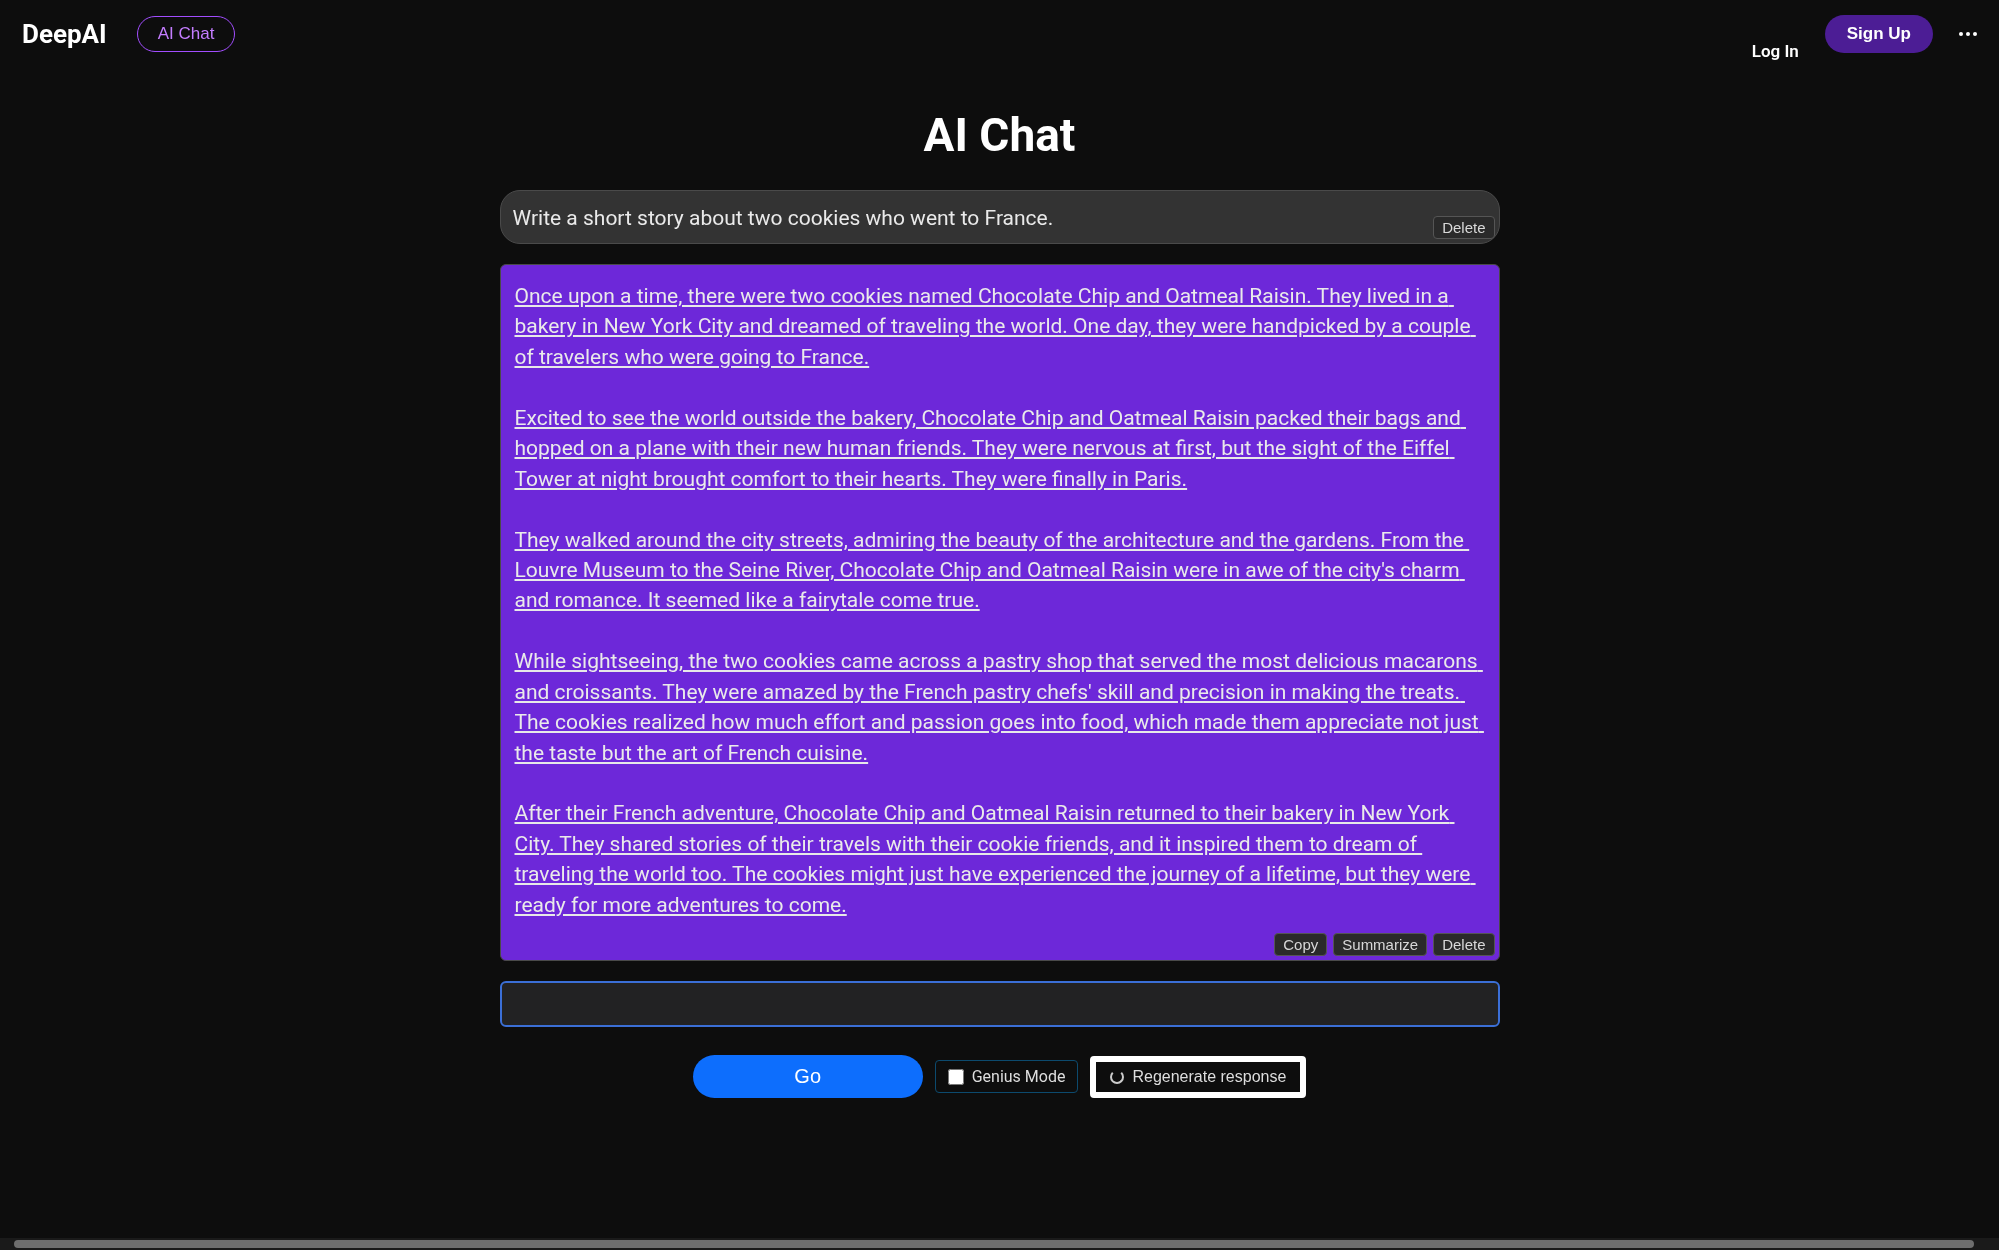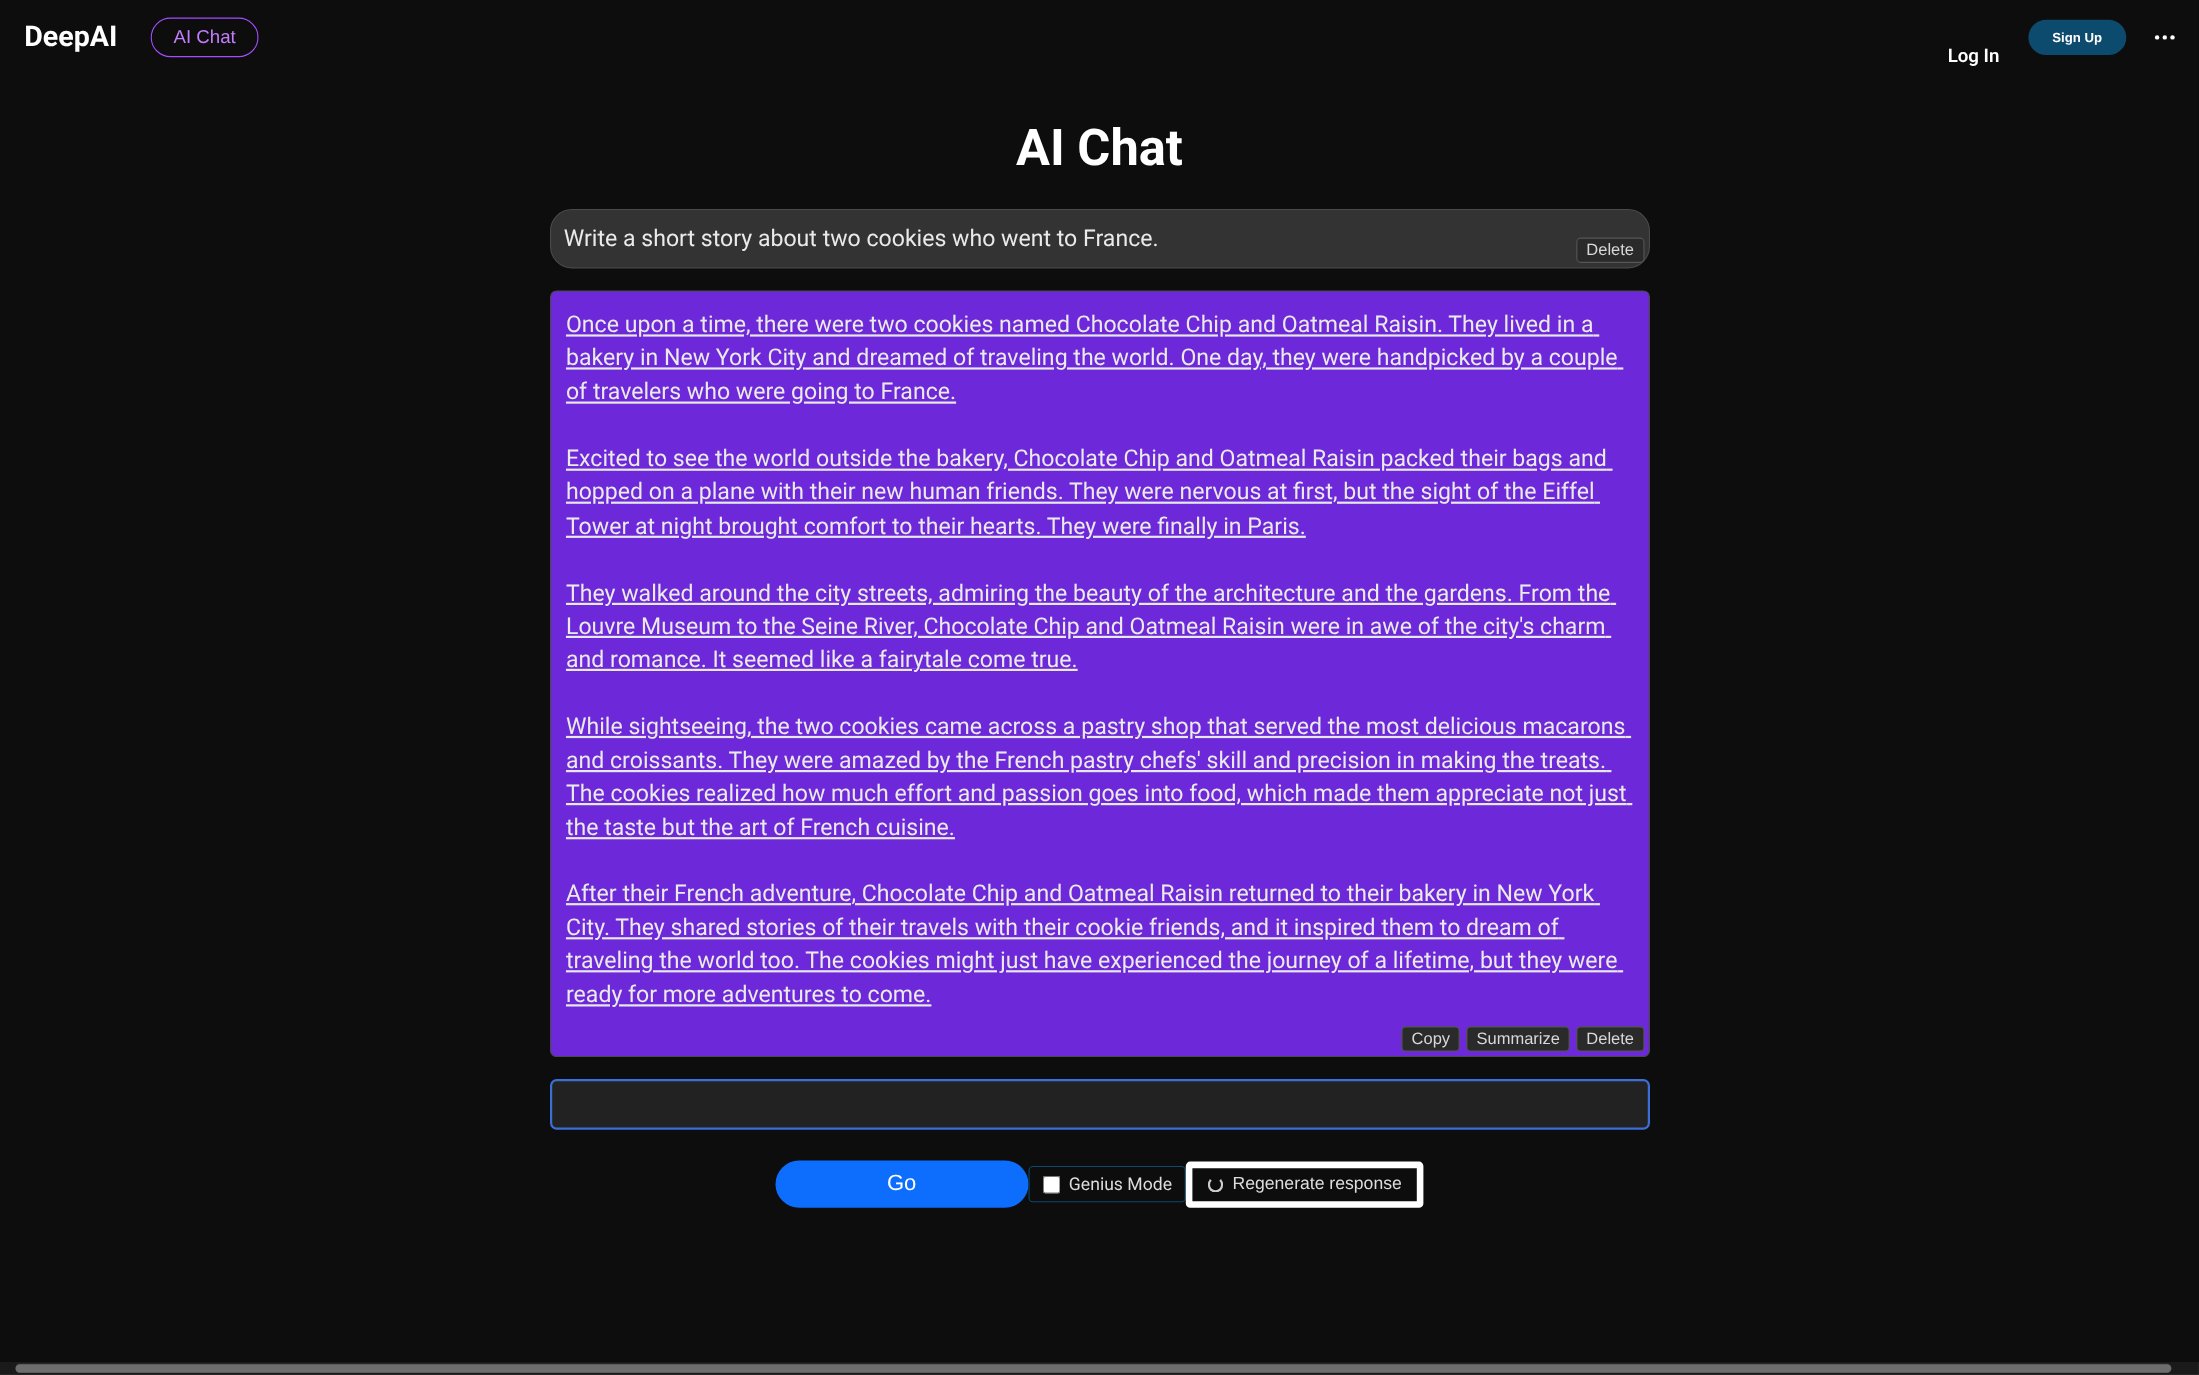--- a/index.html
+++ b/index.html
@@ -40,26 +40,26 @@
     gap: 26px;
   }
   .login-link {
     color: #fff;
     font-size: 17px;
     font-weight: 600;
     cursor: pointer;
     margin-top: 33px;
   }
   .signup-btn {
-    background: #0c4a6e;
+    background: #4c1d95;
     color: #fff;
     border: none;
     padding: 9px 22px;
     border-radius: 22px;
-    font-size: 12px;
+    font-size: 17px;
     font-weight: 600;
     cursor: pointer;
   }
   .more-icon {
     display: flex;
     gap: 3px;
     cursor: pointer;
   }
   .more-icon span {
     width: 4px; height: 4px; background: #fff; border-radius: 50%;
@@ -140,20 +140,21 @@
     padding: 12px 14px;
     font-size: 21px;
     color: #eaeaea;
     outline: none;
     height: 46px;
   }
   .bottom-row {
     display: flex;
     align-items: center;
     justify-content: center;
+    gap: 12px;
     margin-top: 28px;
   }
   .go-btn {
     background: #0d6efd;
     color: #fff;
     border: none;
     border-radius: 22px;
     padding: 10px 0;
     width: 230px;
     font-size: 20px;

